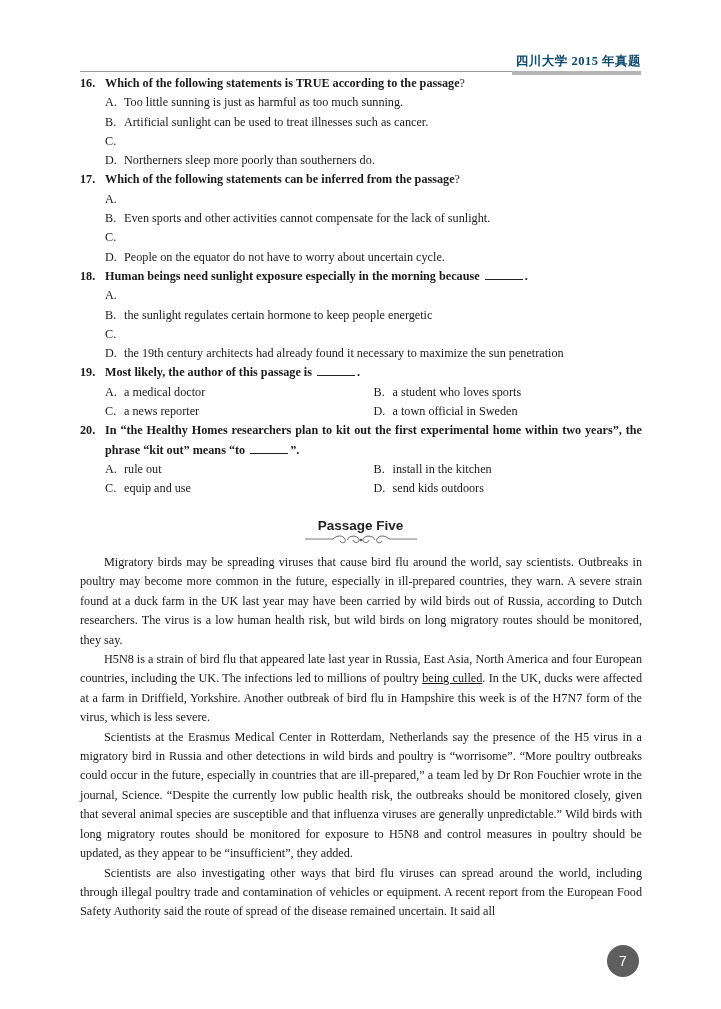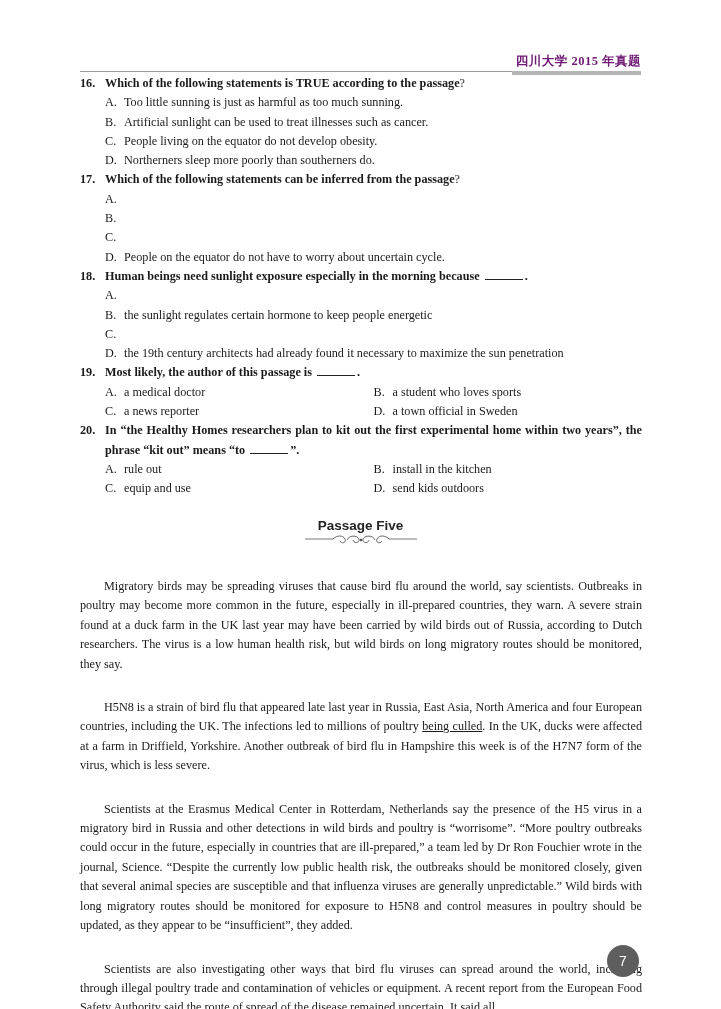--- a/index.html
+++ b/index.html
@@ -13,21 +13,21 @@
       font-family: "Liberation Serif", "DejaVu Serif", serif;
       color: #1a1a1a;
     }
     .page-header {
       position: absolute;
       left: 80px; top: 50px; width: 561px; height: 26px;
     }
     .header-title {
       position: absolute; right: 0; top: 3px;
       font-size: 12.5px; font-weight: bold; letter-spacing: 0.5px;
-      color: #701a75;
+      color: #0c4a6e;
     }
     .header-rule {
       position: absolute; left: 0; right: 0; top: 21px;
       height: 1px; background: #9a9a9a;
     }
     .header-bar {
       position: absolute; right: 0; top: 21px;
       width: 129px; height: 4px; background: #b5b5b5;
     }
     .questions {
@@ -57,21 +57,21 @@
       font-family: "Liberation Sans", "DejaVu Sans", sans-serif;
       font-weight: bold; font-size: 13.5px; color: #222;
     }
     .ornament {
       display: block; margin: 1px auto 0; width: 112px; height: 12px;
     }
     .passage {
       position: absolute; left: 80px; top: 553px; width: 562px;
       font-size: 12.2px; line-height: 19.4px; text-align: justify;
     }
-    .passage p { text-indent: 24px; margin-top: 24px; }
+    .passage p { text-indent: 24px; }
     .underline { text-decoration: underline; }
     .italic { }
     .page-number {
       position: absolute; left: 607px; top: 945px;
       width: 32px; height: 32px; border-radius: 50%;
       background: #5e5e5e; color: #ffffff;
       font-family: "Liberation Sans", "DejaVu Sans", sans-serif;
       font-size: 14px; text-align: center; line-height: 32px;
     }
   </style>
@@ -94,38 +94,38 @@
     <div class="opt">
         <span class="letter">A.</span>
         <span>Too little sunning is just as harmful as too much sunning.</span>
       </div>
     <div class="opt">
         <span class="letter">B.</span>
         <span>Artificial sunlight can be used to treat illnesses such as cancer.</span>
       </div>
     <div class="opt">
         <span class="letter">C.</span>
-        <span>People living on the equator do not develop obesity.</span>
       </div>
     <div class="opt">
         <span class="letter">D.</span>
         <span>Northerners sleep more poorly than southerners do.</span>
       </div>
   </div>
 
   <div class="question">
     <div class="q-stem">
       <span class="q-num">17.</span>
       <span class="q-text"><span>Which of the following statements can be inferred from the passage</span><span class="qmark">?</span></span>
     </div>
     <div class="opt">
         <span class="letter">A.</span>
       </div>
     <div class="opt">
         <span class="letter">B.</span>
+        <span>Even sports and other activities cannot compensate for the lack of sunlight.</span>
       </div>
     <div class="opt">
         <span class="letter">C.</span>
       </div>
     <div class="opt">
         <span class="letter">D.</span>
         <span>People on the equator do not have to worry about uncertain cycle.</span>
       </div>
   </div>
 

